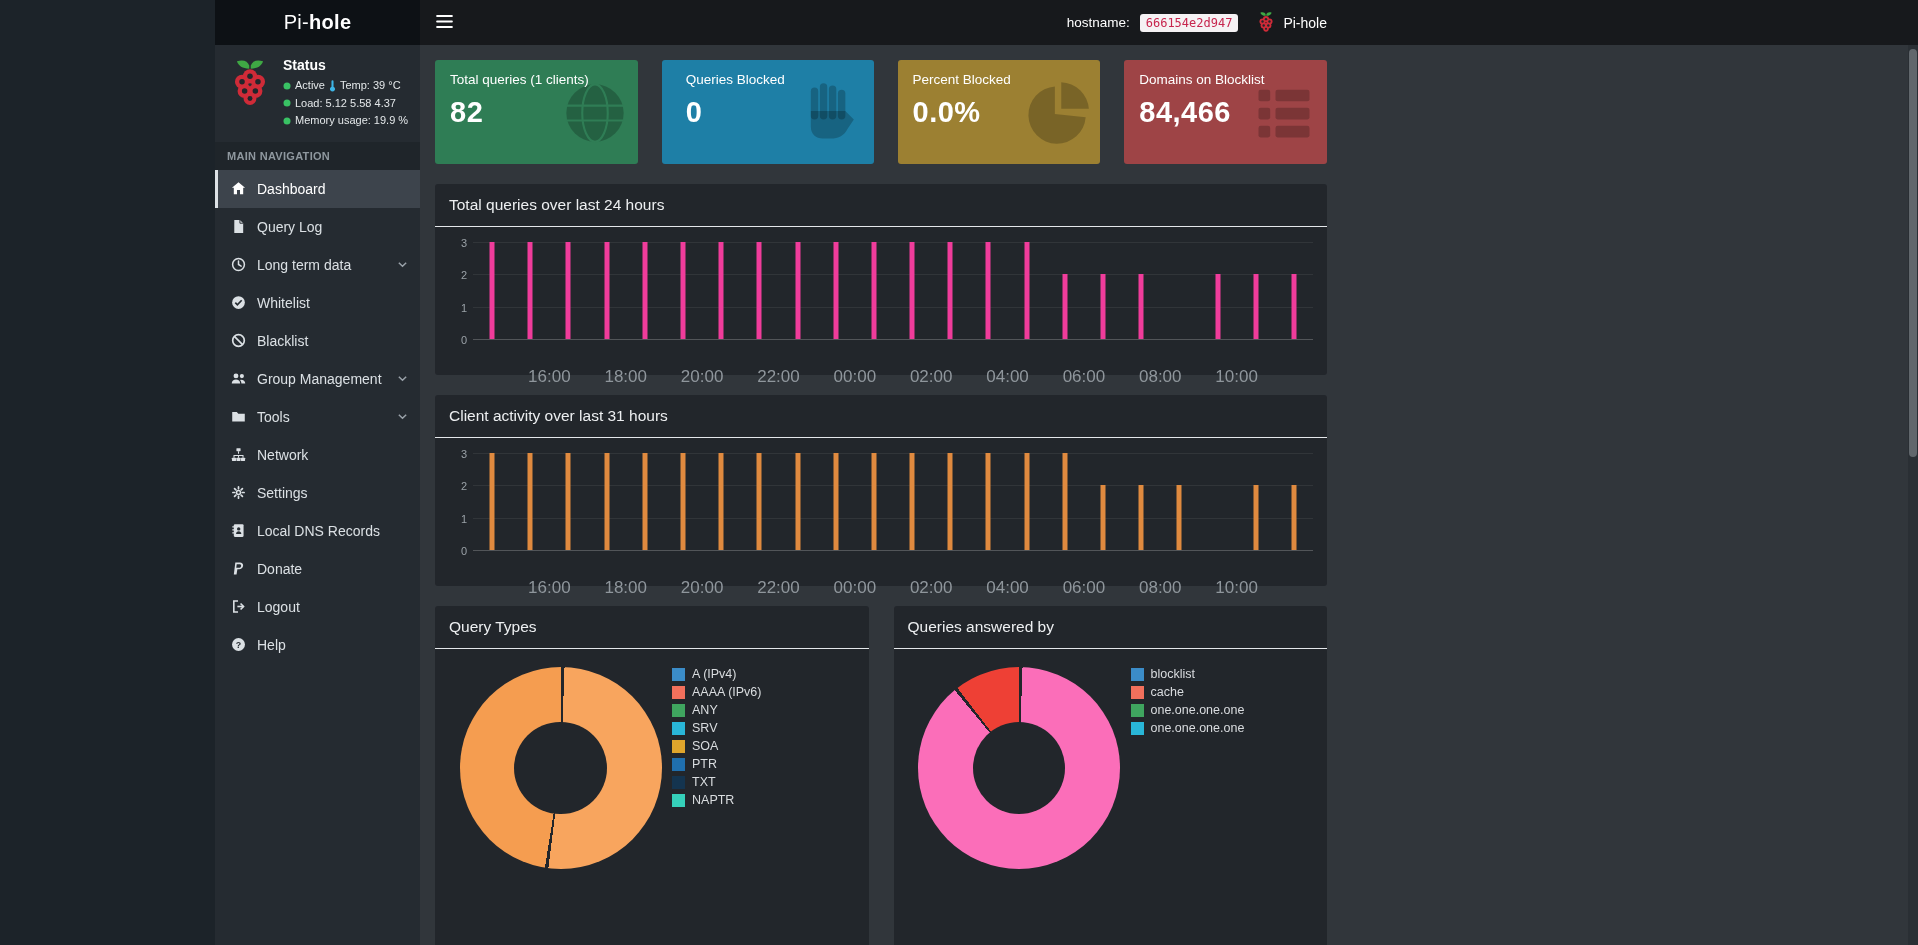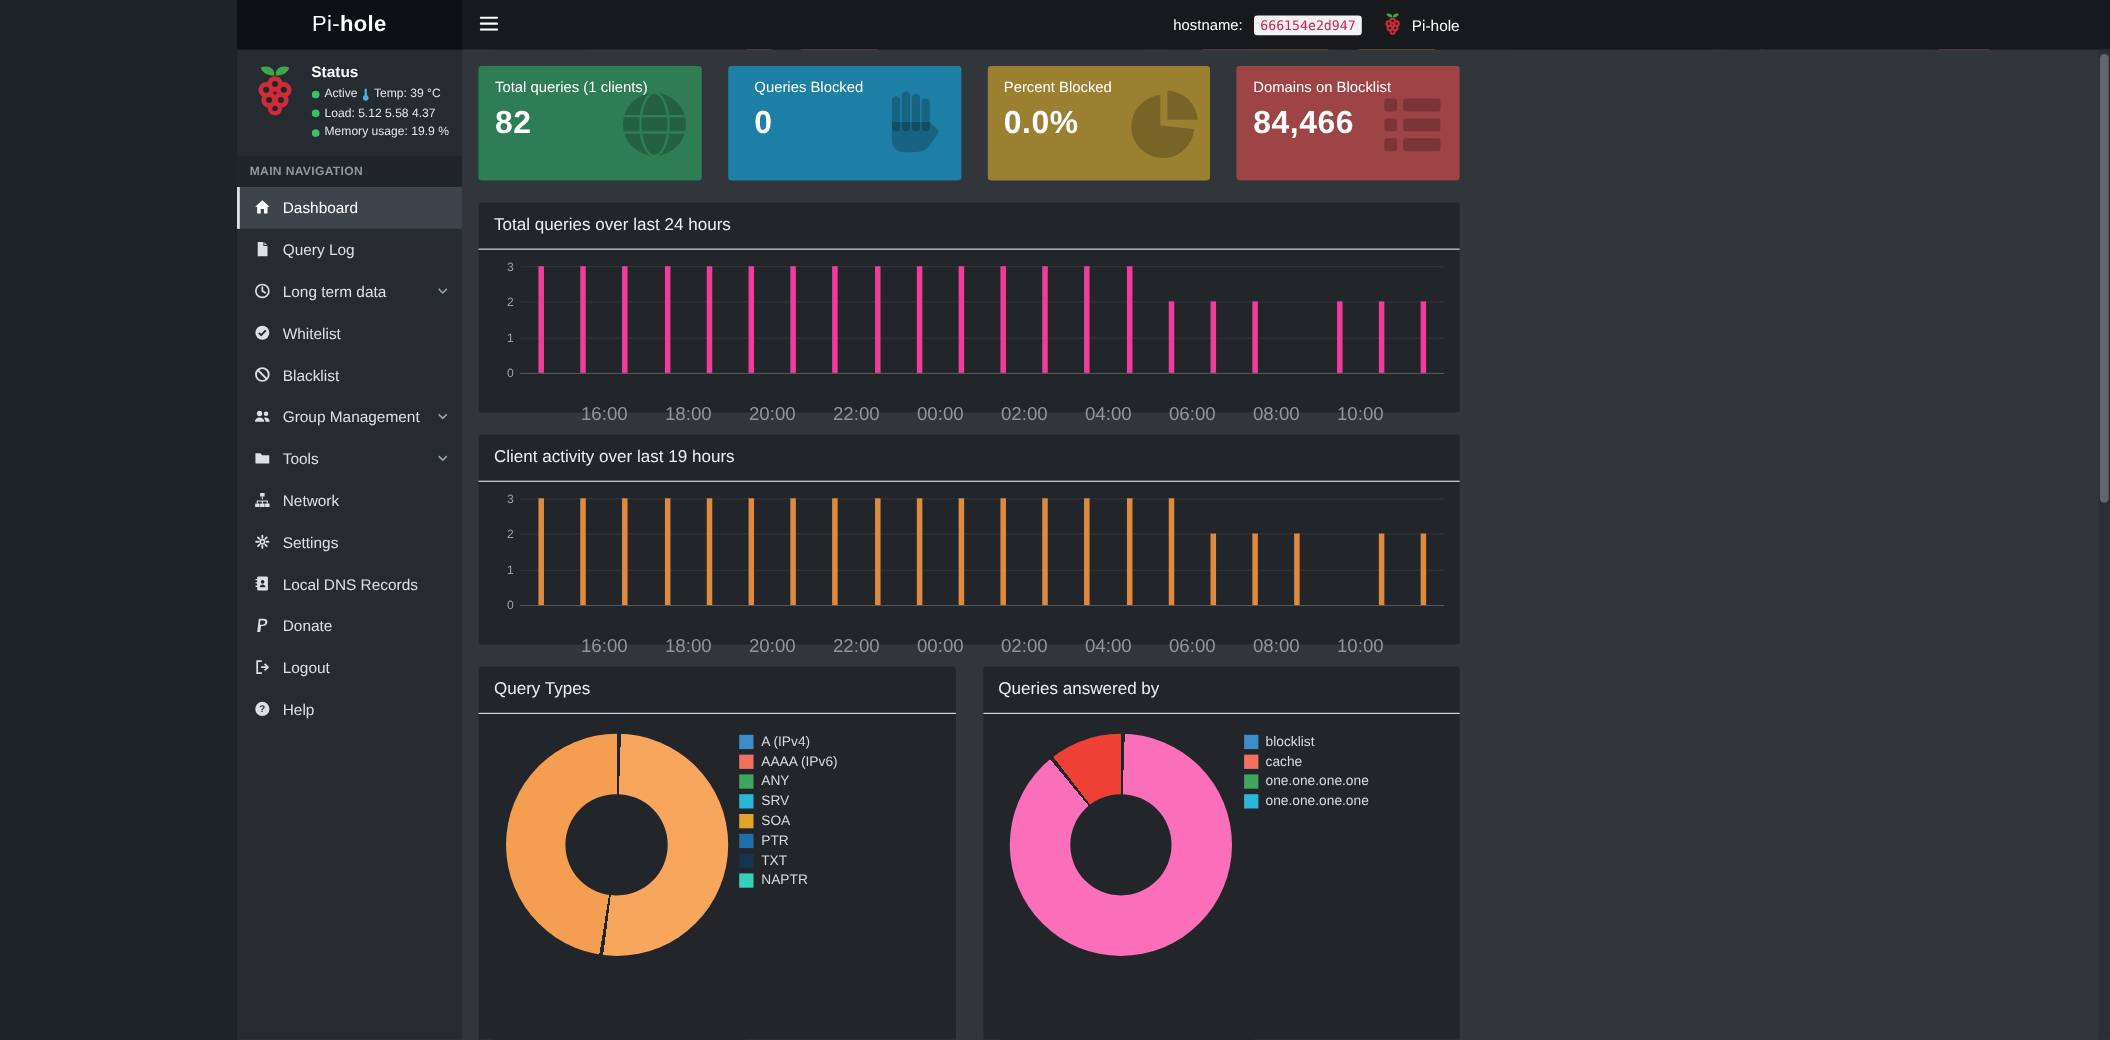--- a/index.html
+++ b/index.html
@@ -453,21 +453,21 @@
               <div class="xtick" style="left: 63.6364%;">04:00</div>
               <div class="xtick" style="left: 72.7273%;">06:00</div>
               <div class="xtick" style="left: 81.8182%;">08:00</div>
               <div class="xtick" style="left: 90.9091%;">10:00</div>
             </div>
         </div>
       </div>
     </section>
 
     <section class="box" id="chart-clients">
-      <div class="box-header">Client activity over last 19 hours</div>
+      <div class="box-header">Client activity over last 31 hours</div>
       <div class="box-body">
         <div class="timechart">
           <div class="plot">
               <div class="gridline baseline" style="bottom: 0%;"></div>
               <div class="ytick" style="bottom: 0%;">0</div>
               <div class="gridline" style="bottom: 33.3333%;"></div>
               <div class="ytick" style="bottom: 33.3333%;">1</div>
               <div class="gridline" style="bottom: 66.6667%;"></div>
               <div class="ytick" style="bottom: 66.6667%;">2</div>
               <div class="gridline" style="bottom: 100%;"></div>

